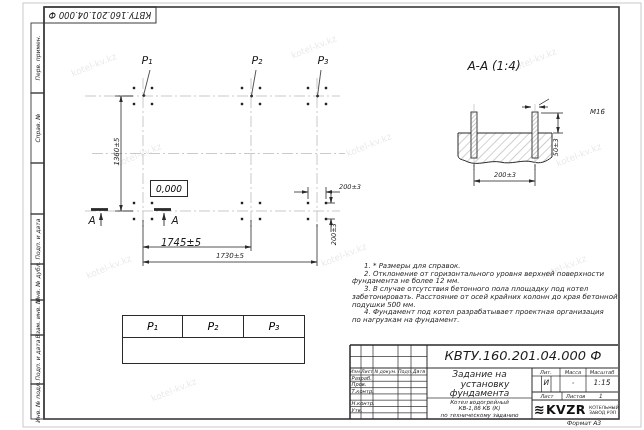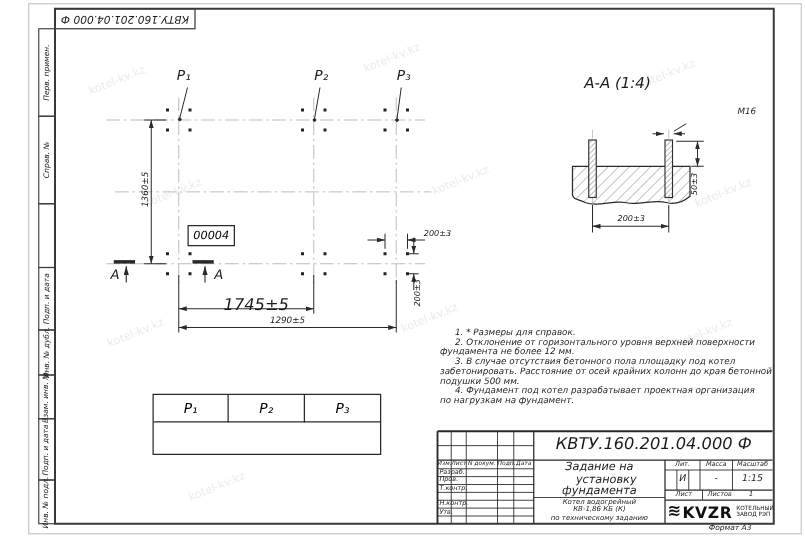--- a/index.html
+++ b/index.html
@@ -210,32 +210,32 @@
   <div class="t rl" style="left:12.5px;top:233px;width:50px;height:12px;">Подп. и дата</div>
   <div class="t rl" style="left:19.5px;top:276px;width:36px;height:12px;">Инв. № дубл.</div>
   <div class="t rl" style="left:20px;top:311.5px;width:35px;height:12px;">Взам. инв. №</div>
   <div class="t rl" style="left:13px;top:353.5px;width:49px;height:12px;">Подп. и дата</div>
   <div class="t rl" style="left:20px;top:395.5px;width:35px;height:12px;">Инв. № подл.</div>
 
   <div class="t c" style="left:136px;top:55px;width:22px;font-size:11px;">P₁</div>
   <div class="t c" style="left:246px;top:55px;width:22px;font-size:11px;">P₂</div>
   <div class="t c" style="left:312px;top:55px;width:22px;font-size:11px;">P₃</div>
   <div id="elev">
-      <span>00004</span>
+      <span>0,000</span>
     </div>
   <div class="t c" style="left:95px;top:148px;width:44px;font-size:7px;transform:rotate(-90deg);">1360±5</div>
-  <div class="t c" style="left:178px;top:238px;width:54px;font-size:13px;">1745±5</div>
-  <div class="t c" style="left:203px;top:253px;width:54px;font-size:7px;">1290±5</div>
+  <div class="t c" style="left:154px;top:238px;width:54px;font-size:10px;">1745±5</div>
+  <div class="t c" style="left:203px;top:253px;width:54px;font-size:7px;">1730±5</div>
   <div class="t" style="left:339px;top:184px;font-size:6.5px;">200±3</div>
   <div class="t c" style="left:312px;top:231px;width:44px;font-size:6.5px;transform:rotate(-90deg);">200±3</div>
   <div class="t c" style="left:86px;top:215px;width:12px;font-size:10.5px;">А</div>
   <div class="t c" style="left:169px;top:215px;width:12px;font-size:10.5px;">А</div>
 
   <div class="t c" style="left:448px;top:60px;width:92px;font-size:12px;">А-А (1:4)</div>
-  <div class="t" style="left:548px;top:86px;font-size:7px;padding-left:42px;">M16</div>
+  <div class="t" style="left:548px;top:109px;font-size:7px;padding-left:42px;">M16</div>
   <div class="t c" style="left:536px;top:144px;width:40px;font-size:6.5px;transform:rotate(-90deg);">50±3</div>
   <div class="t c" style="left:478px;top:172px;width:54px;font-size:6.5px;">200±3</div>
 
   <div id="loads">
     <div class="cell hdr">P₁</div>
     <div class="cell hdr">P₂</div>
     <div class="cell hdr">P₃</div>
   </div>
 
   <div id="notes">

